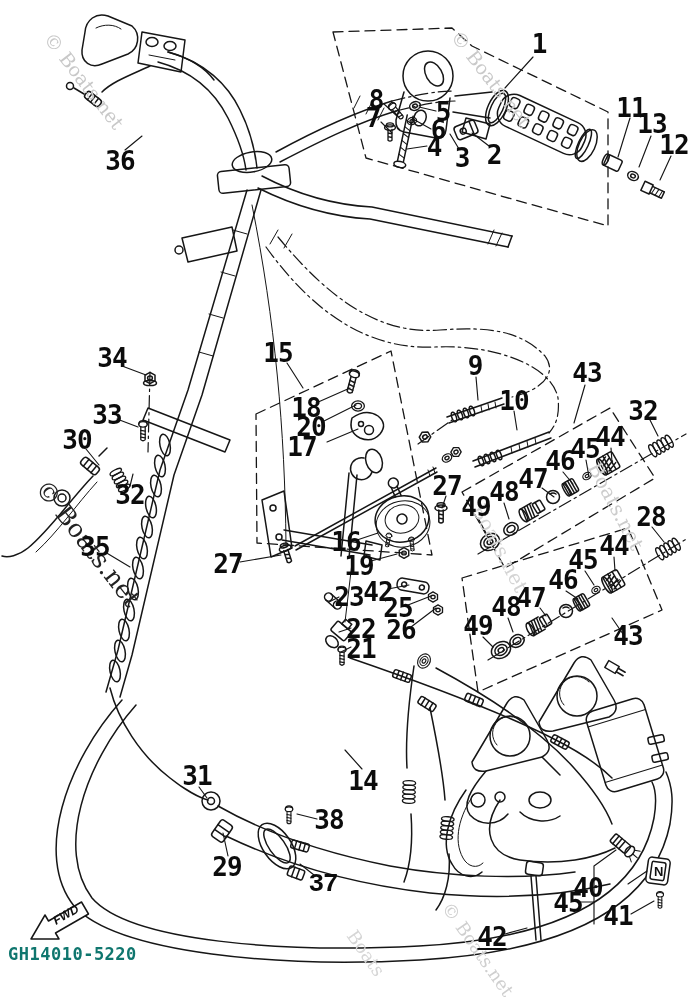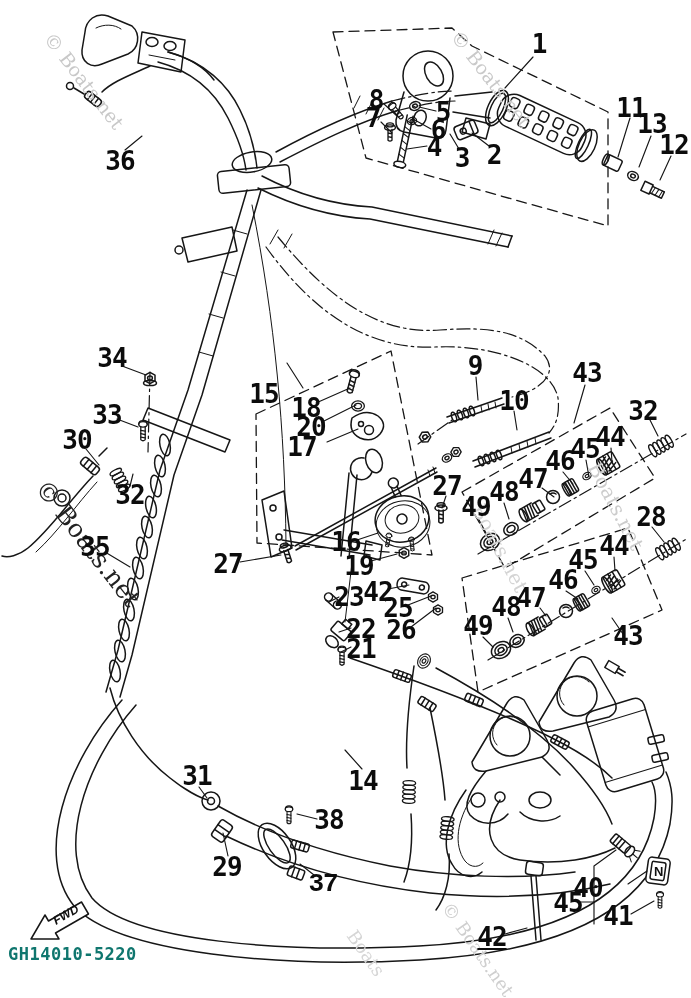--- a/index.html
+++ b/index.html
@@ -468,21 +468,21 @@
       <div class="callout" style="left: 443px; top: 112px;">5</div>
       <div class="callout" style="left: 438px; top: 130px;">6</div>
       <div class="callout" style="left: 373px; top: 118px;">7</div>
       <div class="callout" style="left: 376px; top: 100px;">8</div>
       <div class="callout" style="left: 475px; top: 366px;">9</div>
       <div class="callout" style="left: 514px; top: 401px;">10</div>
       <div class="callout" style="left: 631px; top: 108px;">11</div>
       <div class="callout" style="left: 674px; top: 145px;">12</div>
       <div class="callout" style="left: 652px; top: 124px;">13</div>
       <div class="callout" style="left: 363px; top: 781px;">14</div>
-      <div class="callout" style="left: 264px; top: 353px; margin-top: 41px;">15</div>
+      <div class="callout" style="left: 278px; top: 353px;">15</div>
       <div class="callout" style="left: 346px; top: 542px;">16</div>
       <div class="callout" style="left: 302px; top: 447px;">17</div>
       <div class="callout" style="left: 306px; top: 408px;">18</div>
       <div class="callout" style="left: 359px; top: 566px;">19</div>
       <div class="callout" style="left: 311px; top: 427px;">20</div>
       <div class="callout" style="left: 361px; top: 649px;">21</div>
       <div class="callout" style="left: 361px; top: 629px;">22</div>
       <div class="callout" style="left: 349px; top: 597px;">23</div>
       <div class="callout" style="left: 378px; top: 592px;">42</div>
       <div class="callout" style="left: 398px; top: 608px;">25</div>

